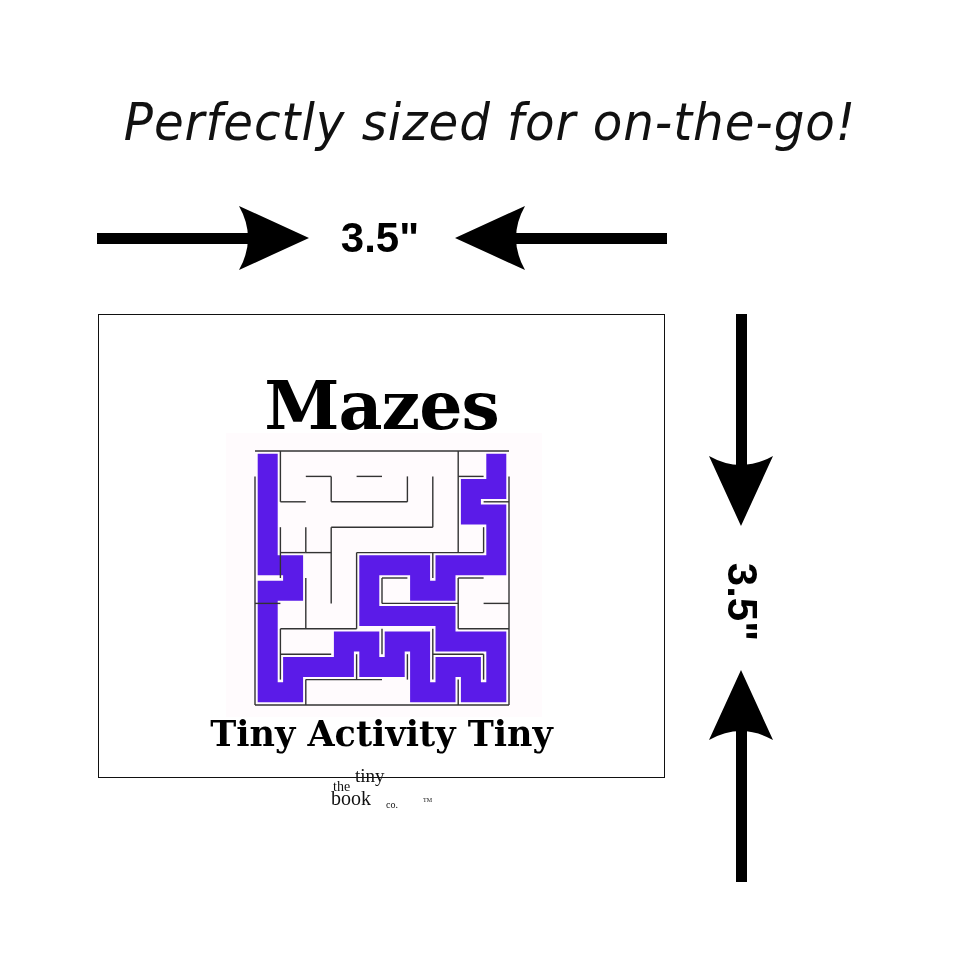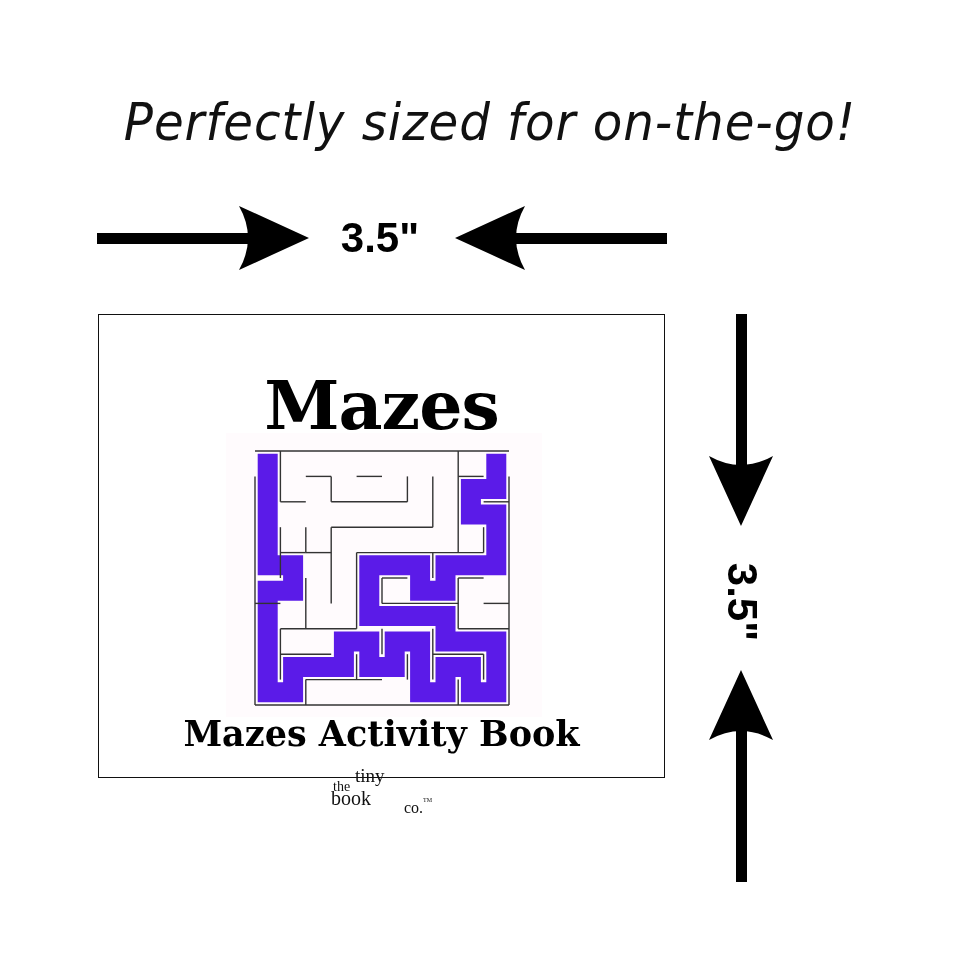--- a/index.html
+++ b/index.html
@@ -32,21 +32,21 @@
   .maze-bg { position: absolute; left: 127px; top: 118px; width: 316px; height: 284px; background: #fffbfd; }
   .maze { position: absolute; left: 154px; top: 134px; width: 258px; height: 258px; }
   .cover-subtitle {
     position: absolute; left: 0; width: 100%; top: 398px; text-align: center;
     font-family: "DejaVu Serif", serif; font-weight: bold; font-size: 35px; color: #000;
   }
   .brand { position: absolute; left: 232px; top: 452px; width: 110px; height: 56px; color: #111; font-family: Liberation Serif, serif; }
   .brand .the { position: absolute; left: 2px; top: 12px; font-size: 14px; }
   .brand .tiny { position: absolute; left: 24px; top: -2px; font-size: 19px; letter-spacing: 0px; }
   .brand .book { position: absolute; left: 0px; top: 20px; font-size: 20px; }
-  .brand .co { position: absolute; left: 73px; top: 32px; font-size: 16px; }
+  .brand .co { position: absolute; left: 55px; top: 32px; font-size: 10px; }
   .brand .tm { position: absolute; left: 92px; top: 30px; font-size: 6px; }
 </style>
 </head>
 <body>
 
 <div class="headline">Perfectly sized for on-the-go!</div>
 
 <svg class="dim-h" viewBox="0 0 570 66">
   <g>
     <rect x="0" y="28" width="160" height="11" fill="#000"></rect>
@@ -118,21 +118,21 @@
         <line x1="177.79999999999998" x2="177.79999999999998" y1="101.6" y2="127"></line>
         <line x1="177.79999999999998" x2="177.79999999999998" y1="177.79999999999998" y2="228.6"></line>
         <line x1="203.2" x2="203.2" y1="0" y2="101.6"></line>
         <line x1="203.2" x2="203.2" y1="127" y2="177.79999999999998"></line>
         <line x1="203.2" x2="203.2" y1="228.6" y2="254"></line>
         <line x1="228.6" x2="228.6" y1="76.19999999999999" y2="101.6"></line>
         <line x1="228.6" x2="228.6" y1="203.2" y2="228.6"></line>
         <line x1="254" x2="254" y1="25.4" y2="254"></line>
       </g>
     </svg>
-  <div class="cover-subtitle">Mazes Activity Book</div>
+  <div class="cover-subtitle">Tiny Activity Tiny</div>
   <div class="brand">
     <span class="the">the</span>
     <span class="tiny">tiny</span>
     <span class="book">book</span>
     <span class="co">co.</span>
     <span class="tm">TM</span>
   </div>
 </div>
 
 </body></html>

